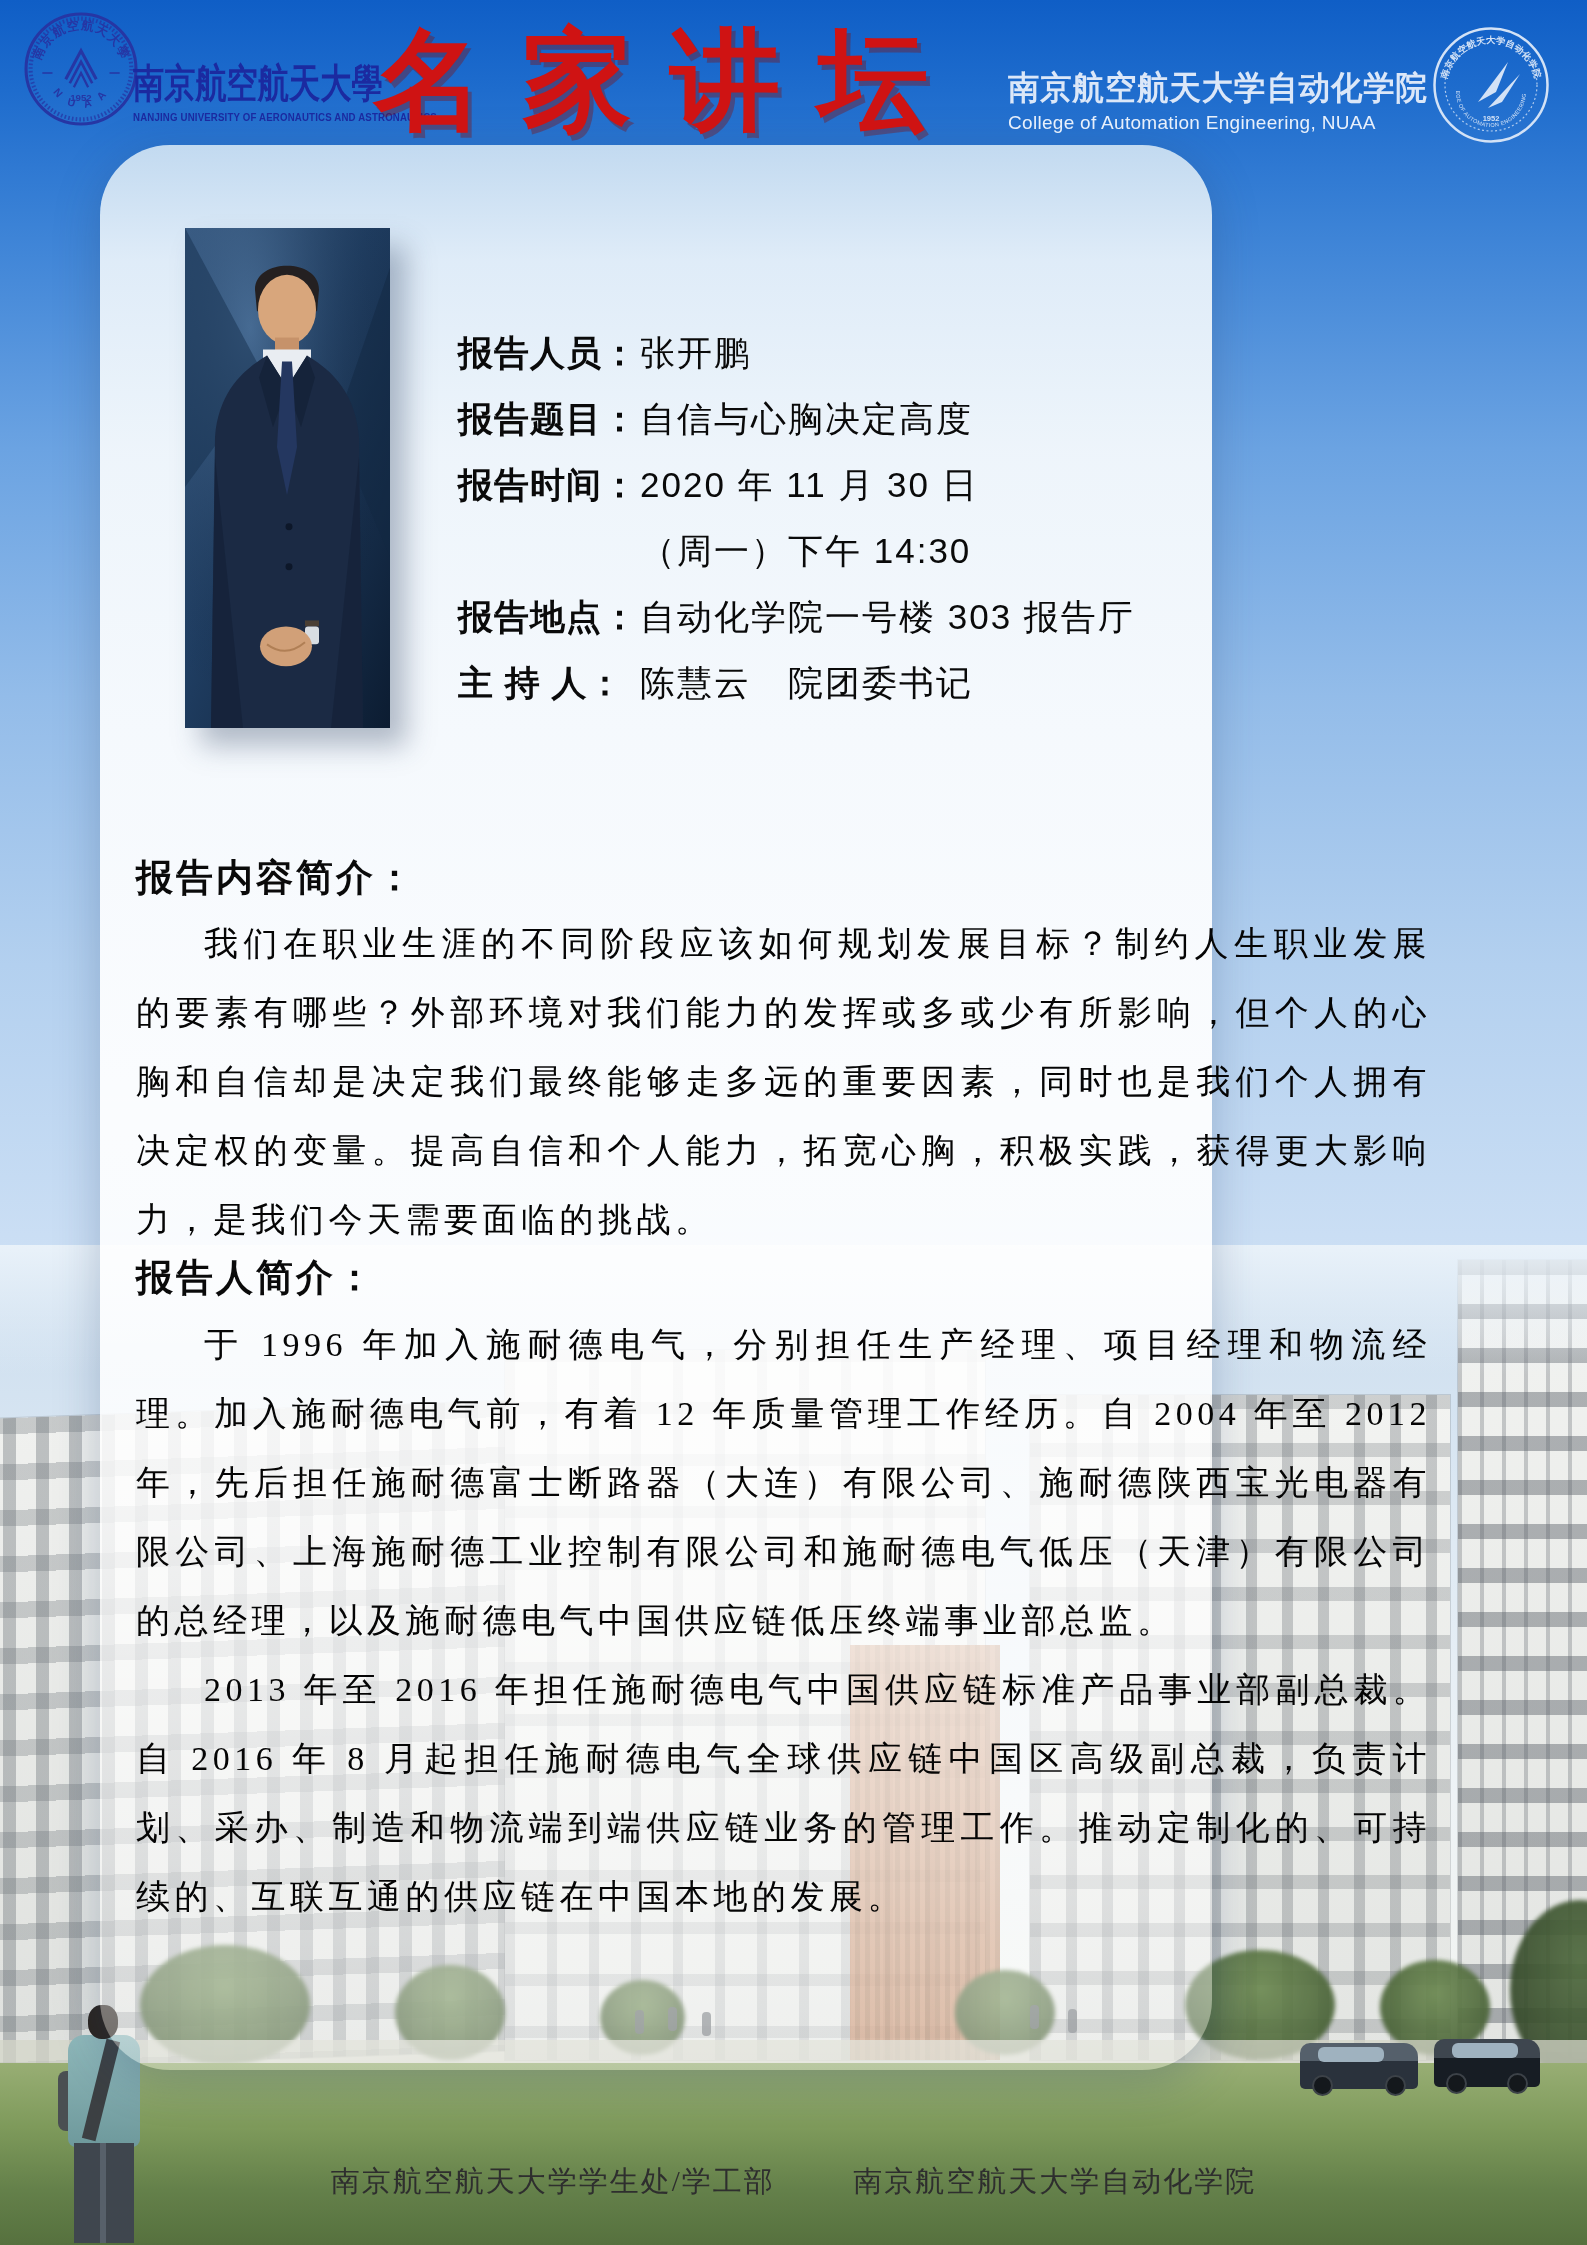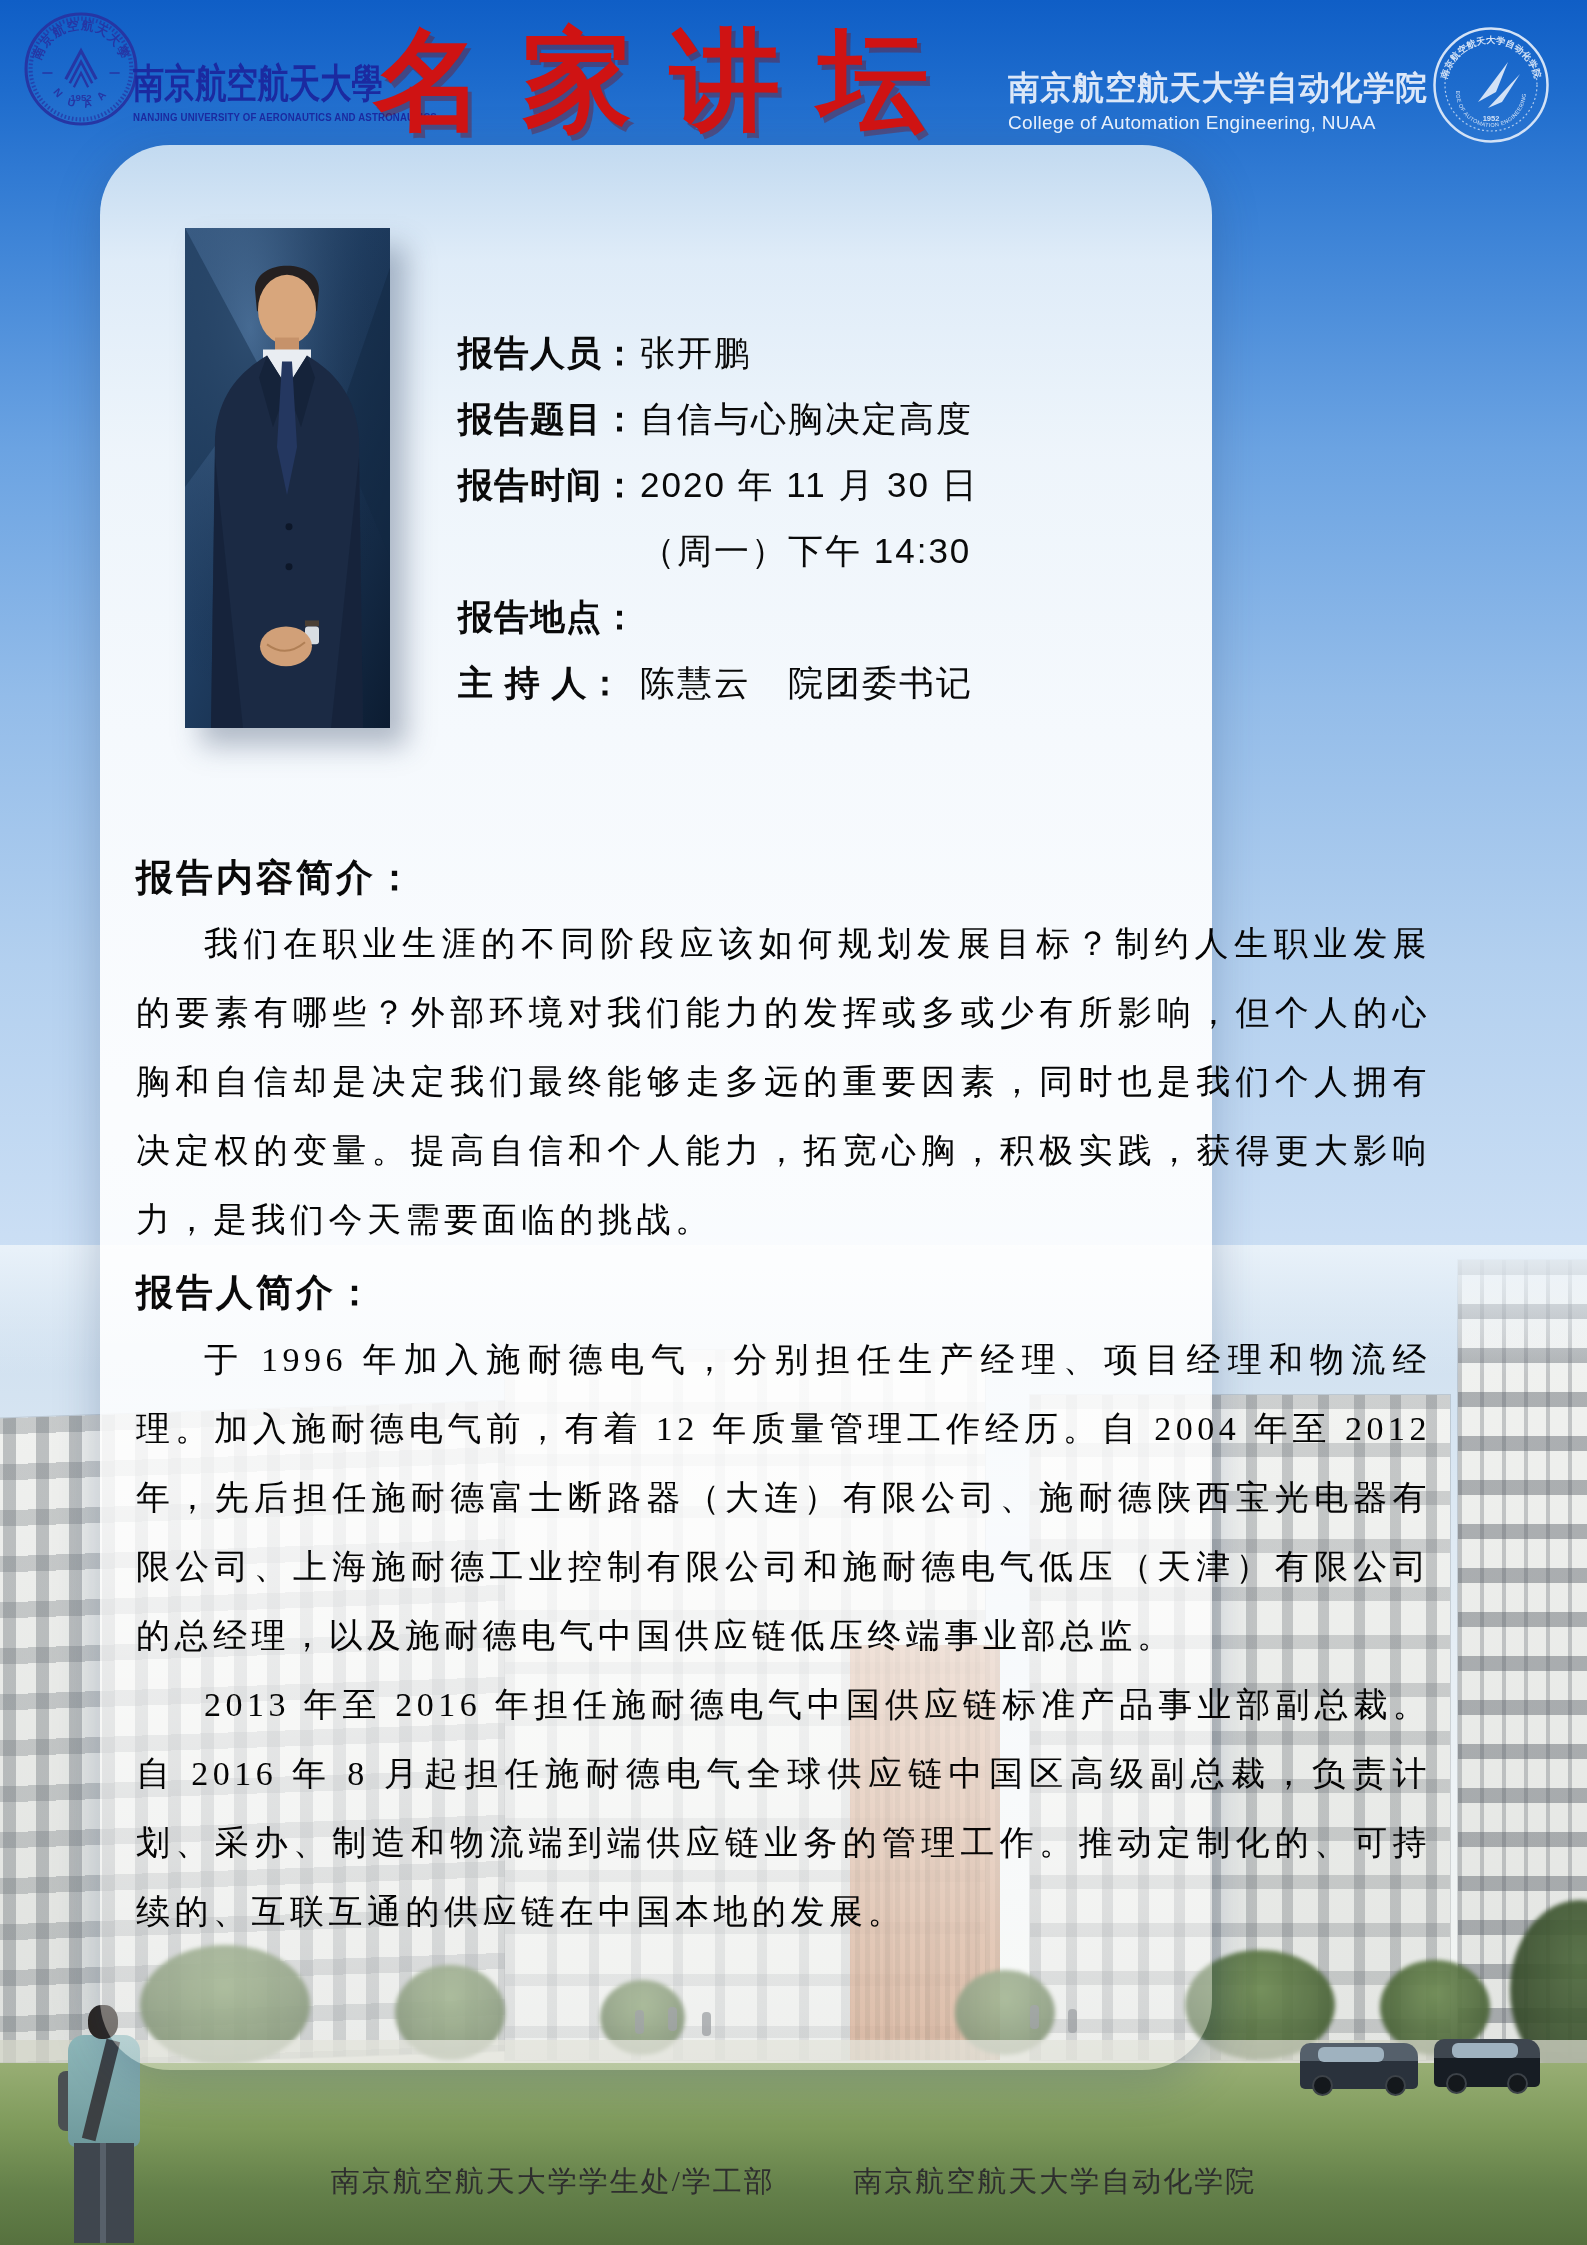--- a/index.html
+++ b/index.html
@@ -87,21 +87,21 @@
       rgba(255,255,255,.82) 70%,rgba(255,255,255,.55) 88%,rgba(255,255,255,.32) 100%);
     box-shadow:0 10px 46px rgba(40,70,110,.28);}
   .photo{position:absolute;left:85px;top:83px;width:205px;height:500px;display:block;
     box-shadow:16px 18px 26px rgba(50,70,100,.35);}
   .info{position:absolute;left:358px;top:175px;width:960px;}
   .row{display:flex;align-items:center;height:66px;}
   .lbl{flex:0 0 182px;font-size:35px;font-weight:bold;color:#0a0a0a;letter-spacing:1px;white-space:nowrap;}
   .val{font-family:Liberation Sans, sans-serif;font-size:35px;color:#0a0a0a;letter-spacing:2px;white-space:nowrap;}
   .content{position:absolute;left:36px;top:710px;width:1295px;}
   .content h2{font-size:37px;line-height:1.25;font-weight:bold;color:#0a0a0a;letter-spacing:3px;margin:0 0 8px;}
-  .content h2.second{margin:16px 0 8px;}
+  .content h2.second{margin:1px 0 8px;}
   .para{font-family:"Liberation Serif",serif;font-size:34px;line-height:69px;letter-spacing:4.5px;
     color:#050505;text-align:justify;text-indent:2em;margin:0;}
 
   
   .footer{position:absolute;left:0;top:2162px;width:100%;text-align:center;z-index:4;
     font-family:"Liberation Serif",serif;font-size:29px;color:#2e2e2e;letter-spacing:2px;}
   .footer .gap{display:inline-block;width:60px;}
 </style>
 </head>
 <body>
@@ -256,20 +256,21 @@
       <div class="row">
         <span class="lbl">报告时间：</span>
         <span class="val">2020 年 11 月 30 日</span>
       </div>
       <div class="row">
         <span class="lbl"></span>
         <span class="val">（周一）下午 14:30</span>
       </div>
       <div class="row">
         <span class="lbl">报告地点：</span>
+        <span class="val">自动化学院一号楼 303 报告厅</span>
       </div>
       <div class="row">
         <span class="lbl">主 持 人：</span>
         <span class="val">陈慧云　院团委书记</span>
       </div>
     </div>
 
     <div class="content">
       <h2>报告内容简介：</h2>
       <p class="para">我们在职业生涯的不同阶段应该如何规划发展目标？制约人生职业发展的要素有哪些？外部环境对我们能力的发挥或多或少有所影响，但个人的心胸和自信却是决定我们最终能够走多远的重要因素，同时也是我们个人拥有决定权的变量。提高自信和个人能力，拓宽心胸，积极实践，获得更大影响力，是我们今天需要面临的挑战。</p>

